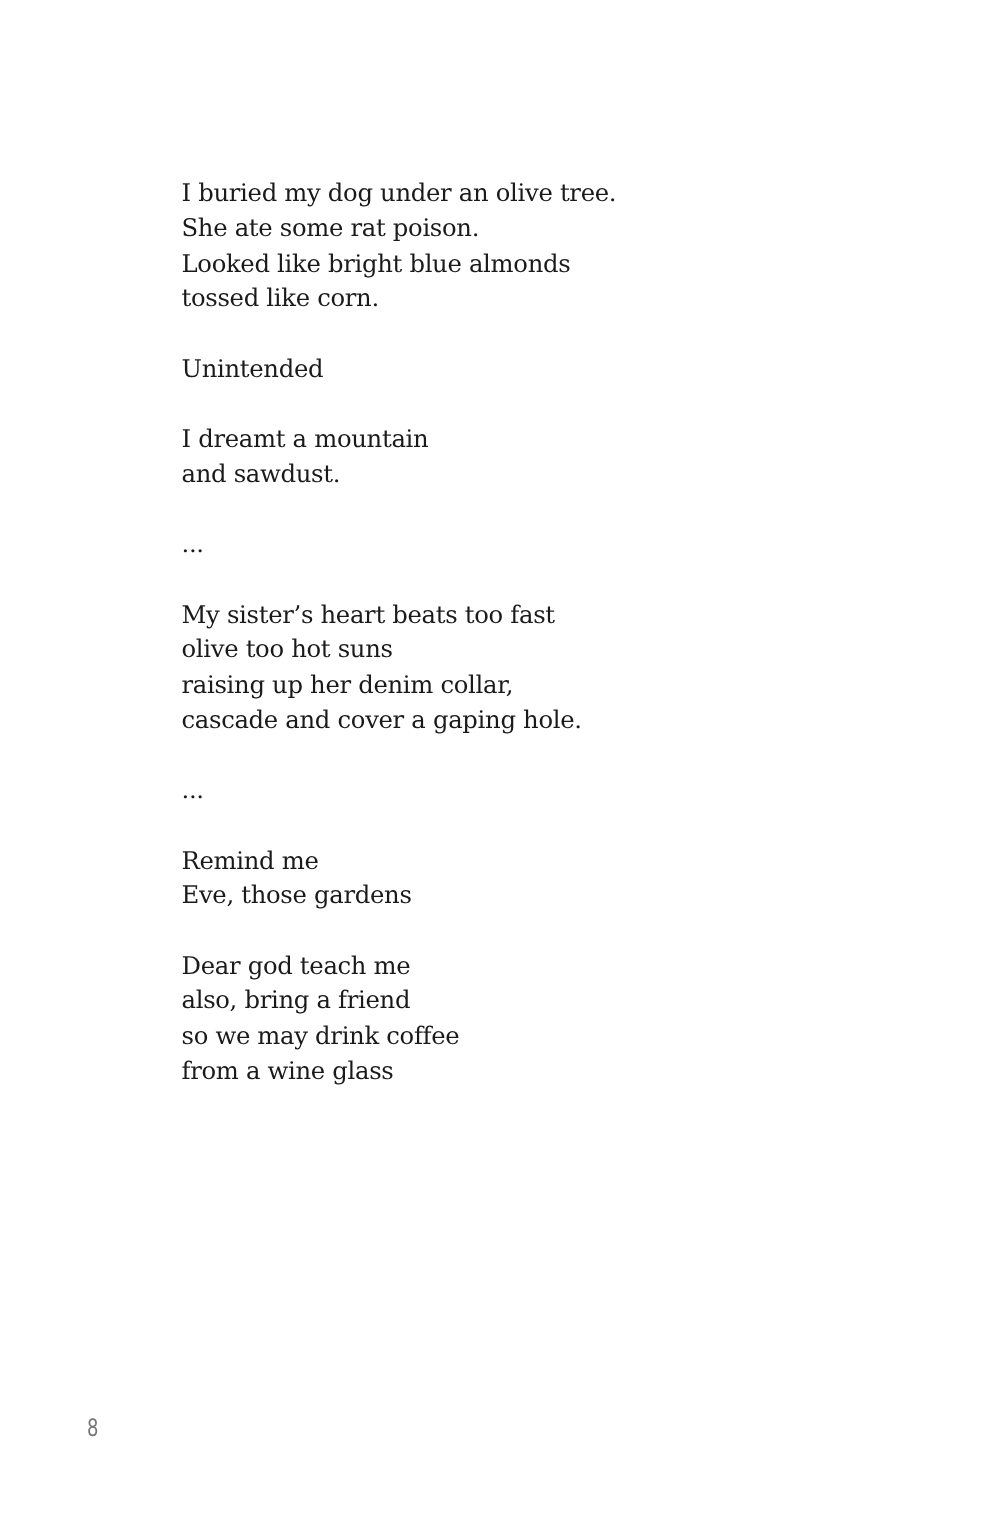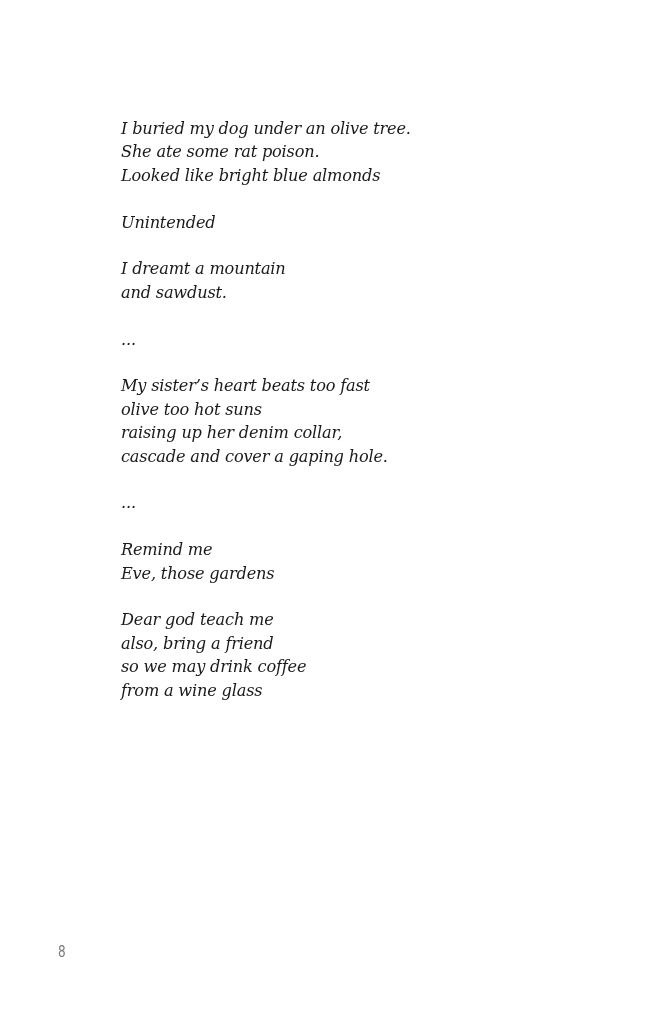--- a/index.html
+++ b/index.html
@@ -30,21 +30,20 @@
       line-height: 23.4px;
       color: #1a1a1a;
       letter-spacing: -0.2px;
     }
     .stanza {
       margin: 0 0 23.4px 0;
     }
     .line {
       display: block;
       white-space: pre;
-      font-style: italic;
     }
     .page-number {
       position: absolute;
       left: 58px;
       top: 942px;
       font-family: "DejaVu Sans", "Liberation Sans", sans-serif;
       font-size: 16px;
       color: #777777;
       transform: scaleX(0.75);
       transform-origin: left top;
@@ -53,20 +52,21 @@
 </head>
 <body>
 
 <div class="page">
   <div class="poem">
 
     <div class="stanza">
       <span class="line">I buried my dog under an olive tree.</span>
       <span class="line">She ate some rat poison.</span>
       <span class="line">Looked like bright blue almonds</span>
+      <span class="line">tossed like corn.</span>
     </div>
 
     <div class="stanza">
       <span class="line">Unintended</span>
     </div>
 
     <div class="stanza">
       <span class="line">I dreamt a mountain</span>
       <span class="line">and sawdust.</span>
     </div>

